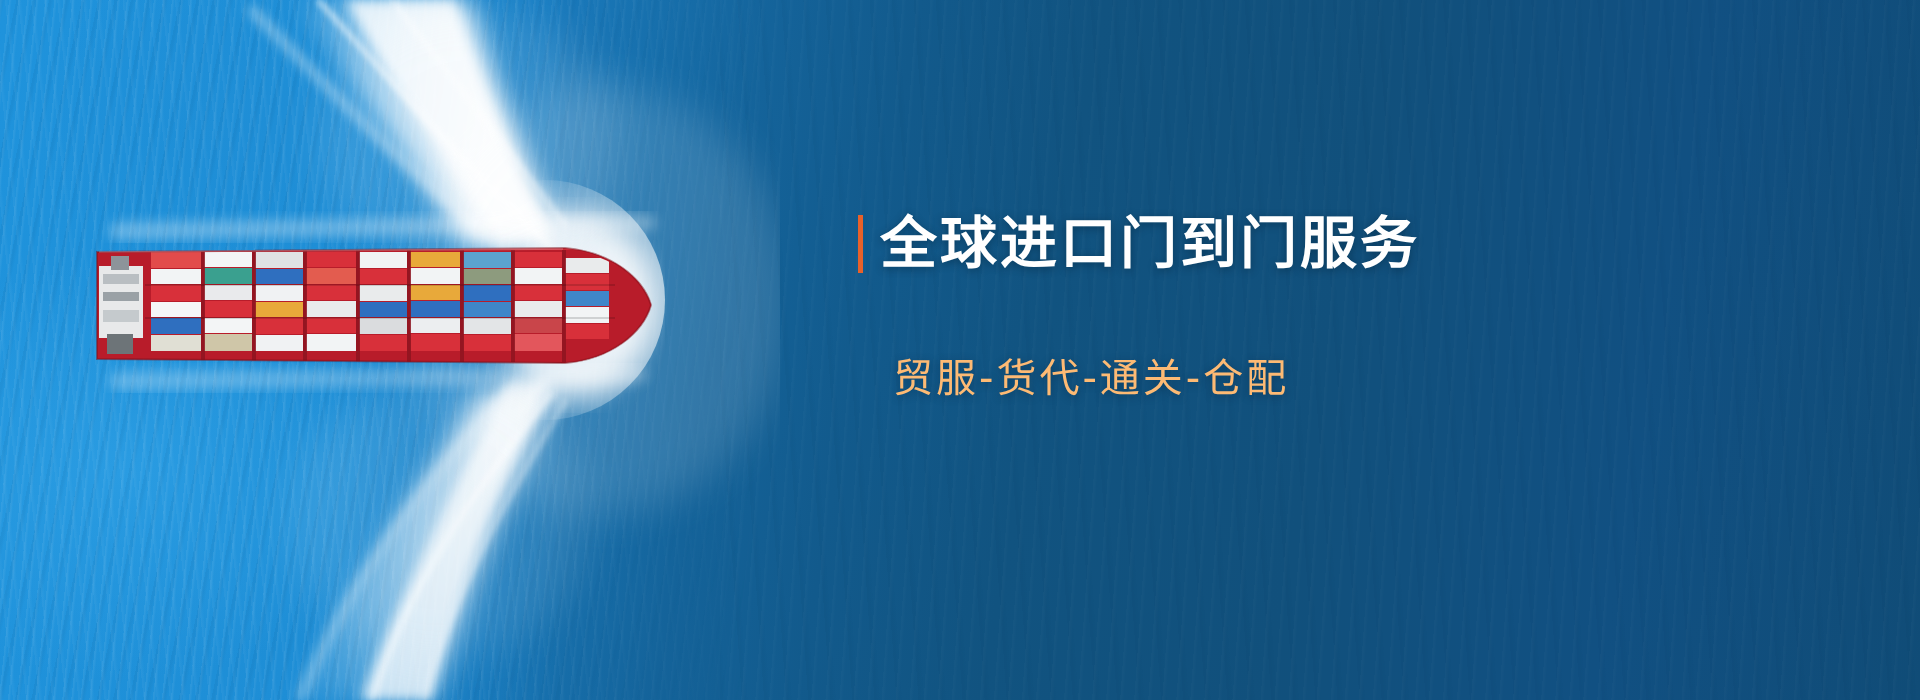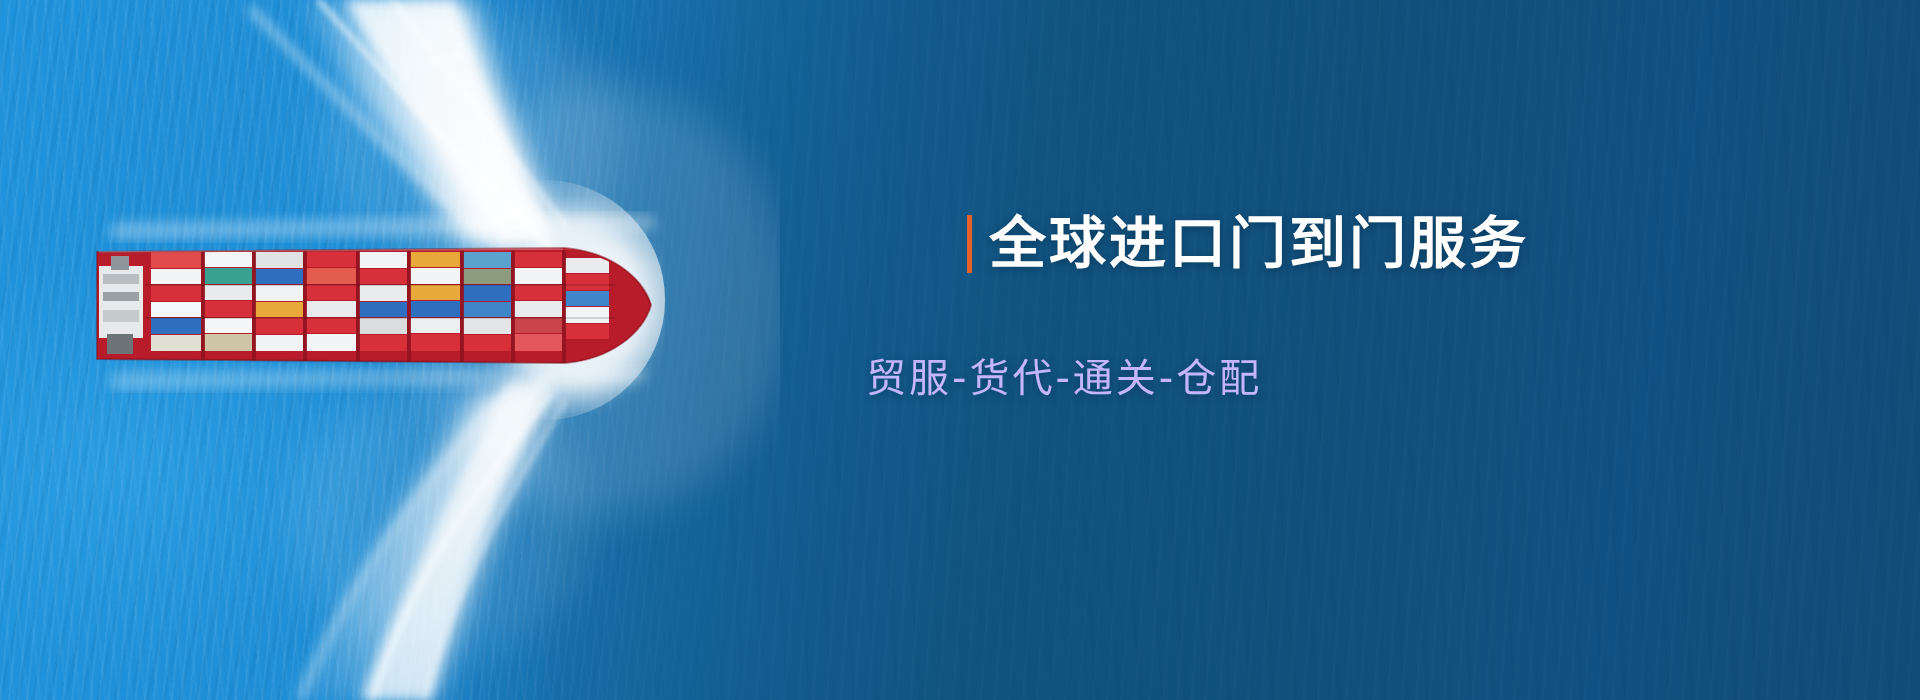--- a/index.html
+++ b/index.html
@@ -53,38 +53,38 @@
   
   .wake{position:absolute;left:0;top:0;width:780px;height:700px;}
 
   
   .ship{position:absolute;left:95px;top:238px;width:560px;height:135px;}
 
   
   .content{
     position:absolute;left:858px;top:176px;width:780px;
   }
-  .headline-row{display:flex;align-items:stretch;justify-content:center;}
+  .headline-row{display:flex;align-items:stretch;}
   .accent-bar{
     width:5px;min-height:58px;background:#e8612a;margin-right:17px;flex:0 0 5px;
     align-self:center;height:58px;
   }
   .headline{
     color:#ffffff;
     font-size:57px;
     line-height:1.05;
     font-weight:700;
     letter-spacing:3px;
     white-space:nowrap;
     text-shadow:0 2px 9px rgba(3,30,52,.45);
     font-family:"DejaVu Sans","Liberation Sans",sans-serif;
   }
   .subhead{
-    margin-top:34px;margin-left:8px;
-    color:#c4b5fd;
+    margin-top:34px;margin-left:35px;
+    color:#fdba74;
     font-size:40px;
     letter-spacing:3px;
     font-weight:400;
     white-space:nowrap;
     text-shadow:0 2px 8px rgba(3,30,52,.4);
     font-family:"DejaVu Sans","Liberation Sans",sans-serif;
   }
   .desc{
     margin-top:22px;margin-left:22px;
     color:#eef4f8;

